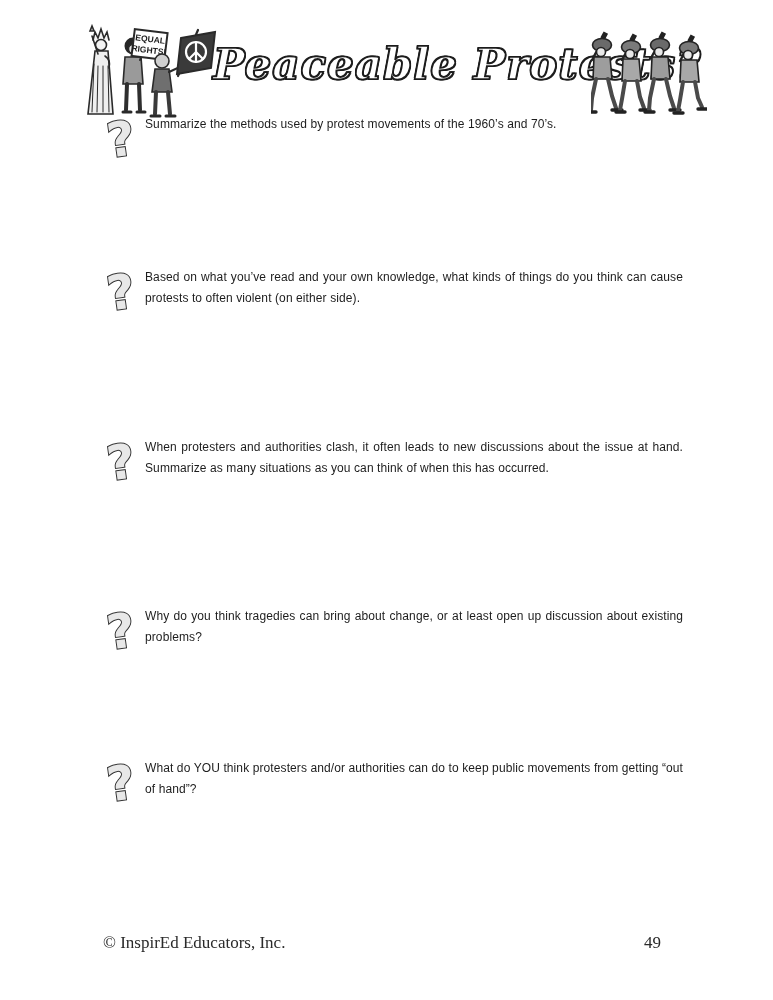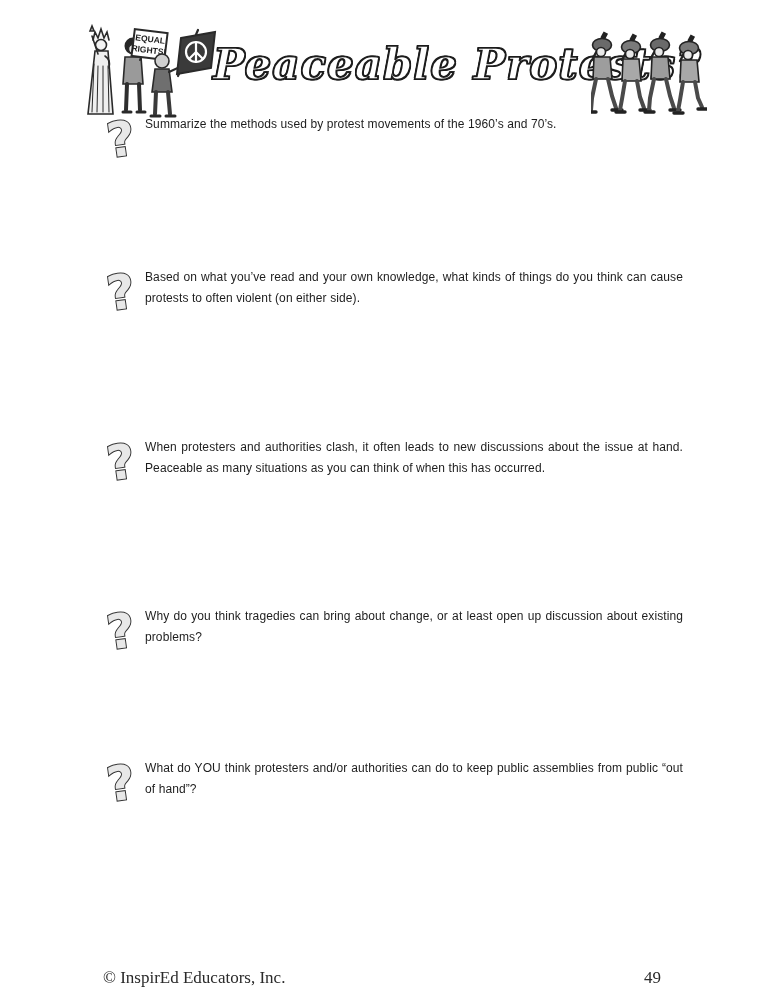--- a/index.html
+++ b/index.html
@@ -63,21 +63,20 @@
   
   .footer {
     position: absolute;
     left: 103px; right: 112px; top: 933px;
     display: flex;
     justify-content: space-between;
     align-items: flex-start;
     font-family: "Liberation Serif", serif;
     font-size: 17px;
     color: #2a2a2a;
-    margin-top: 35px;
   }
 </style>
 </head>
 <body>
 
 <div class="page">
 
   <div class="header">
 
     <svg class="art-left" viewBox="0 0 132 96">
@@ -180,35 +179,35 @@
     <svg class="qmark" viewBox="0 0 36 56">
       <text x="18" y="44" text-anchor="middle" font-family="DejaVu Sans, sans-serif" font-weight="bold" font-size="48" fill="#e8e8e8" stroke="#333333" stroke-width="2" paint-order="stroke" transform="rotate(-8 18 28)">?</text>
     </svg>
     <p class="qtext">Based on what you’ve read and your own knowledge, what kinds of things do you think can cause protests to often violent (on either side).</p>
   </div>
 
   <div class="question" style="top:437px">
     <svg class="qmark" viewBox="0 0 36 56">
       <text x="18" y="44" text-anchor="middle" font-family="DejaVu Sans, sans-serif" font-weight="bold" font-size="48" fill="#e8e8e8" stroke="#333333" stroke-width="2" paint-order="stroke" transform="rotate(-8 18 28)">?</text>
     </svg>
-    <p class="qtext">When protesters and authorities clash, it often leads to new discussions about the issue at hand. Peaceable as many situations as you can think of when this has occurred.</p>
+    <p class="qtext">When protesters and authorities clash, it often leads to new discussions about the issue at hand. Summarize as many situations as you can think of when this has occurred.</p>
   </div>
 
   <div class="question" style="top:606px">
     <svg class="qmark" viewBox="0 0 36 56">
       <text x="18" y="44" text-anchor="middle" font-family="DejaVu Sans, sans-serif" font-weight="bold" font-size="48" fill="#e8e8e8" stroke="#333333" stroke-width="2" paint-order="stroke" transform="rotate(-8 18 28)">?</text>
     </svg>
     <p class="qtext">Why do you think tragedies can bring about change, or at least open up discussion about existing problems?</p>
   </div>
 
   <div class="question" style="top:758px">
     <svg class="qmark" viewBox="0 0 36 56">
       <text x="18" y="44" text-anchor="middle" font-family="DejaVu Sans, sans-serif" font-weight="bold" font-size="48" fill="#e8e8e8" stroke="#333333" stroke-width="2" paint-order="stroke" transform="rotate(-8 18 28)">?</text>
     </svg>
-    <p class="qtext">What do YOU think protesters and/or authorities can do to keep public assemblies from public “out of hand”?</p>
+    <p class="qtext">What do YOU think protesters and/or authorities can do to keep public movements from getting “out of hand”?</p>
   </div>
 
   <div class="footer">
     <span>© InspirEd Educators, Inc.</span>
     <span>49</span>
   </div>
 
 </div>
 
 </body></html>

